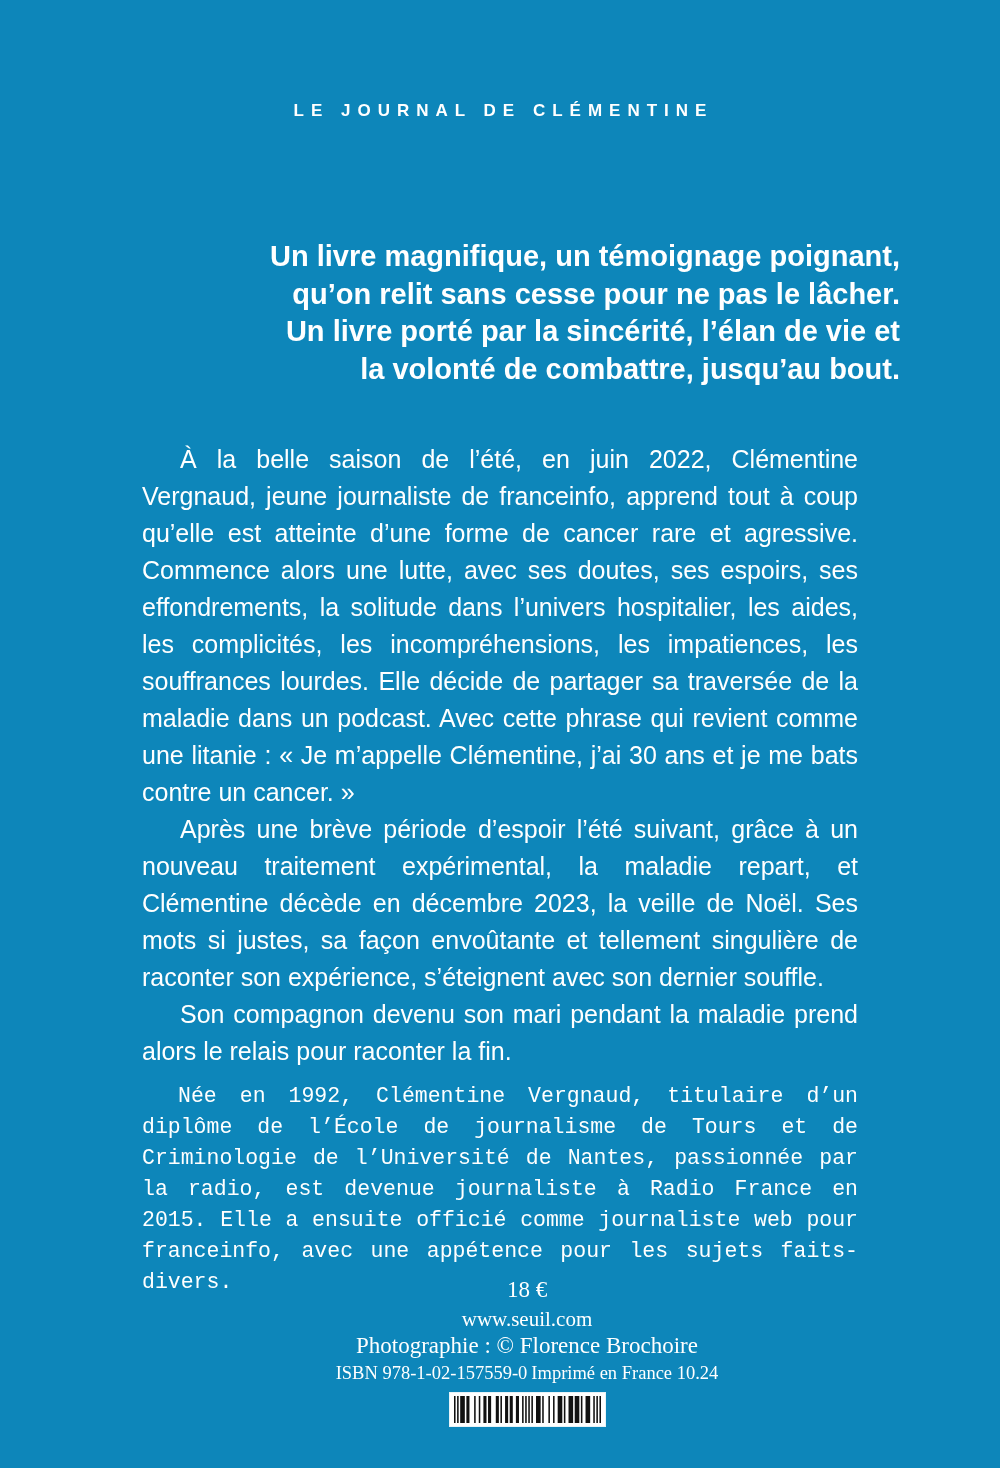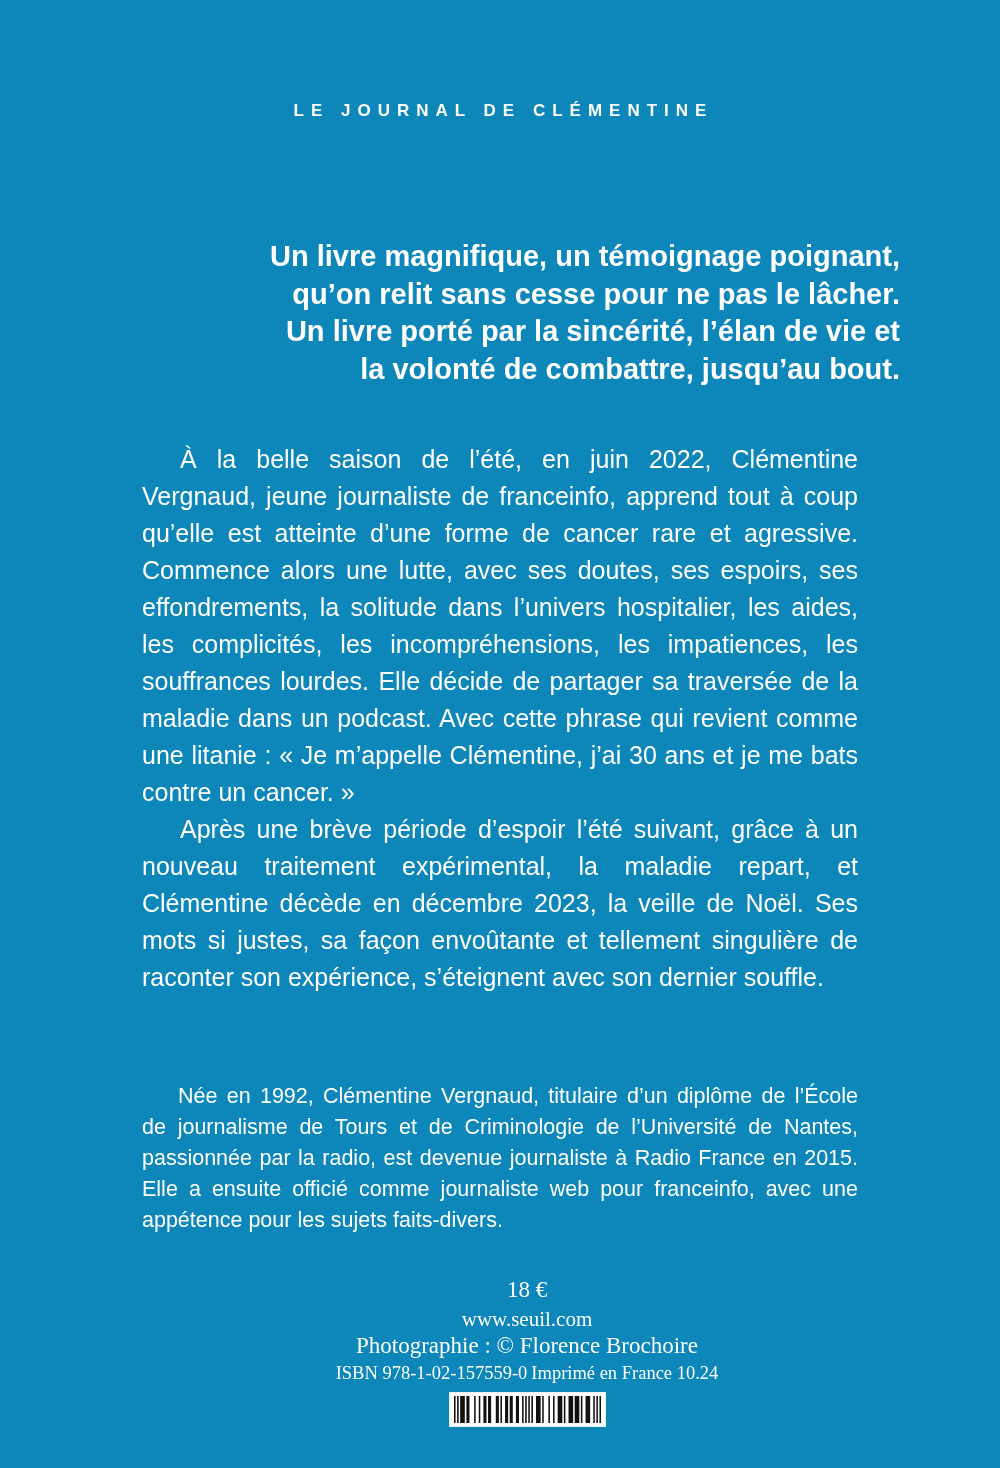--- a/index.html
+++ b/index.html
@@ -60,20 +60,21 @@
   }
   .bio {
     position: absolute;
     top: 1081px;
     left: 142px;
     width: 716px;
     font-size: 21.5px;
     line-height: 31px;
     text-align: justify;
     text-indent: 36px;
+    font-family: Liberation Mono, monospace;
   }
   .footer {
     position: absolute;
     top: 1276px;
     left: 27px;          
     width: 1000px;
     text-align: center;
     font-family: "Liberation Serif", serif;
   }
   .price    { font-size: 23px; line-height: 28px; }
@@ -98,20 +99,21 @@
   <div class="collection-title">LE JOURNAL DE CLÉMENTINE</div>
 
   <div class="quote">Un livre magnifique, un témoignage poignant,
 qu’on relit sans cesse pour ne pas le lâcher.
 Un livre porté par la sincérité, l’élan de vie et
 la volonté de combattre, jusqu’au bout.</div>
 
   <div class="synopsis">
     <p>À la belle saison de l’été, en juin 2022, Clémentine Vergnaud, jeune journaliste de franceinfo, apprend tout à coup qu’elle est atteinte d’une forme de cancer rare et agressive. Commence alors une lutte, avec ses doutes, ses espoirs, ses effondrements, la solitude dans l’univers hospitalier, les aides, les complicités, les incompréhensions, les impatiences, les souffrances lourdes. Elle décide de partager sa traversée de la maladie dans un podcast. Avec cette phrase qui revient comme une litanie : « Je m’appelle Clémentine, j’ai 30 ans et je me bats contre un cancer. »</p>
     <p>Après une brève période d’espoir l’été suivant, grâce à un nouveau traitement expérimental, la maladie repart, et Clémentine décède en décembre 2023, la veille de Noël. Ses mots si justes, sa façon envoûtante et tellement singulière de raconter son expérience, s’éteignent avec son dernier souffle.</p>
+    <p>Son compagnon devenu son mari pendant la maladie prend alors le relais pour raconter la fin.</p>
   </div>
 
   <div class="bio">Née en 1992, Clémentine Vergnaud, titulaire d’un diplôme de l’École de journalisme de Tours et de Criminologie de l’Université de Nantes, passionnée par la radio, est devenue journaliste à Radio France en 2015. Elle a ensuite officié comme journaliste web pour franceinfo, avec une appétence pour les sujets faits-divers.</div>
 
   <div class="footer">
     <div class="price">18 €</div>
     <div class="website">www.seuil.com</div>
     <div class="credit">Photographie : © Florence Brochoire</div>
     <div class="isbn-line">
       <span class="isbn">ISBN 978-1-02-157559-0</span><span class="printed">Imprimé en France 10.24</span>

